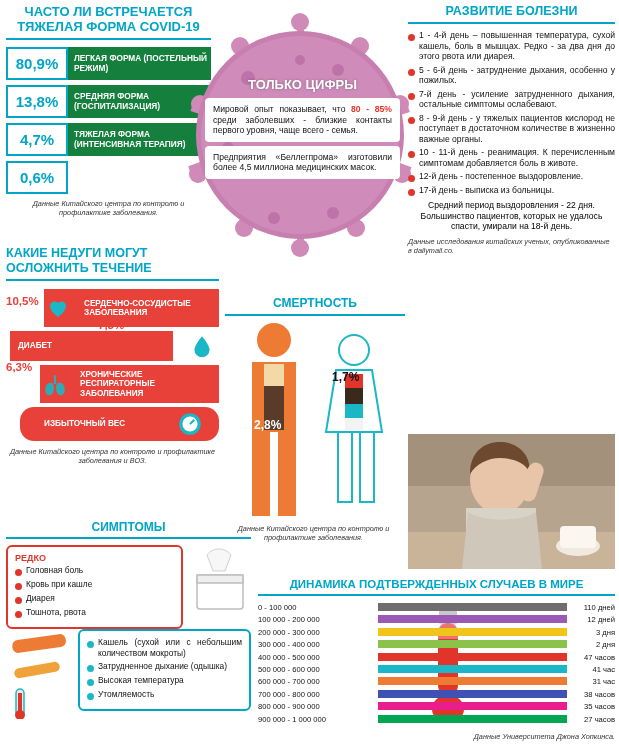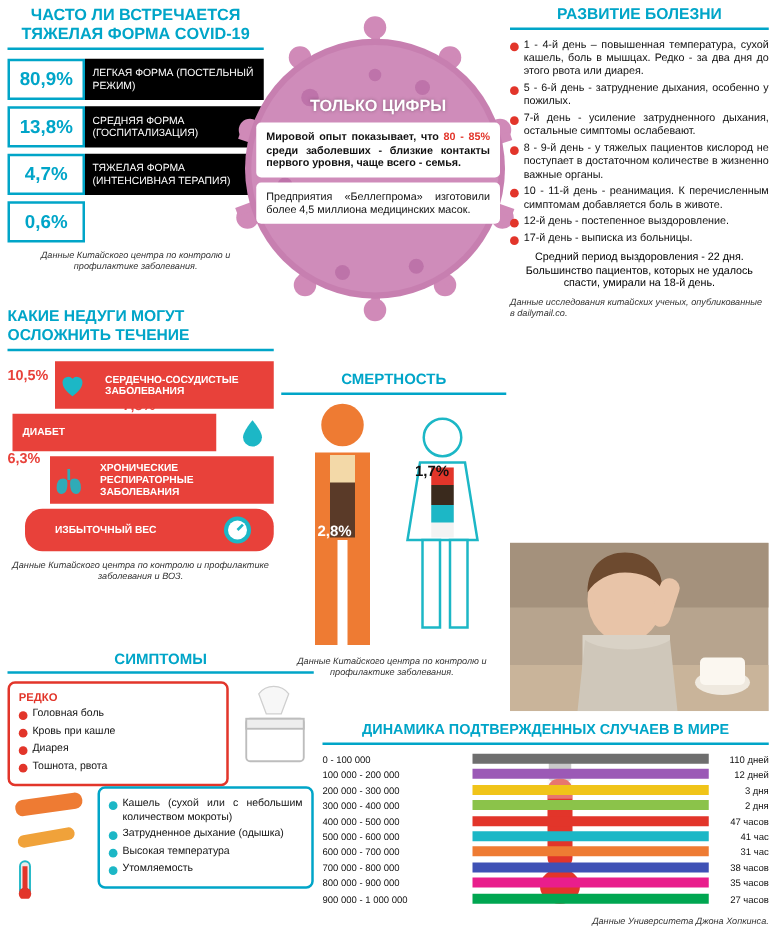--- a/index.html
+++ b/index.html
@@ -14,21 +14,21 @@
   .li{display:flex;align-items:flex-start;margin-bottom:3px;}
   .li span.t{font-size:8.6px;line-height:10.5px;color:#111;text-align:justify;}
   .src{font-size:7.3px;font-style:italic;color:#333;text-align:center;line-height:9px;}
 
   
   #sev{left:6px;top:4px;width:205px;}
   #sev .title{color:#00a5c8;font-weight:bold;font-size:13px;line-height:15px;text-align:center;}
   .sevrow{display:flex;align-items:stretch;margin-bottom:5px;height:33px;}
   .sevpct{width:62px;border:2px solid #00a5c8;color:#00a5c8;font-weight:bold;font-size:15px;
           display:flex;align-items:center;justify-content:center;box-sizing:border-box;}
-  .sevlbl{flex:1;background:#000000;color:#fff;font-weight:normal;font-size:8.3px;line-height:9.5px;
+  .sevlbl{flex:1;background:#15803d;color:#fff;font-weight:bold;font-size:8.3px;line-height:9.5px;
           display:flex;align-items:center;padding-left:6px;box-sizing:border-box;}
 
   
   #como{left:6px;top:246px;width:213px;}
   #como .title{color:#00a5c8;font-weight:bold;font-size:12.5px;line-height:14.5px;text-align:left;}
   .cmrow{position:relative;height:38px;margin-bottom:4px;}
   .cmbar{position:absolute;left:38px;right:0;top:0;bottom:0;background:#e8413a;color:#fff;
          font-weight:bold;font-size:8.2px;line-height:9.5px;display:flex;align-items:center;
          padding-left:26px;box-sizing:border-box;}
   .cmpct{position:absolute;left:0;top:6px;color:#e8413a;font-weight:bold;font-size:11.5px;}
@@ -133,21 +133,21 @@
         <circle cx="155" cy="205" r="6"></circle>
       <circle cx="122" cy="52" r="5"></circle>
         <circle cx="205" cy="105" r="5"></circle>
         <circle cx="38" cy="105" r="5"></circle>
     </g>
   </svg>
 </div>
 
 <div id="onlyfacts">
   <div class="onlytitle">ТОЛЬКО ЦИФРЫ</div>
-  <div class="factbox" style="margin-top:6px;font-weight:bold;">
+  <div class="factbox" style="margin-top:6px;">
     <span>Мировой опыт показывает, что </span><b style="color:#e2352a">80 - 85%</b><span> среди заболевших - близкие контакты первого уровня, чаще всего - семья.</span>
   </div>
   <div class="factbox" style="margin-top:4px;">Предприятия «Беллегпрома» изготовили более 4,5 миллиона медицинских масок.</div>
 </div>
 
 <div class="panel" id="como">
   <div class="title">КАКИЕ НЕДУГИ МОГУТ ОСЛОЖНИТЬ ТЕЧЕНИЕ</div>
   <div class="rule" style="margin:4px 0 8px 0;"></div>
 
   <div class="cmrow">

